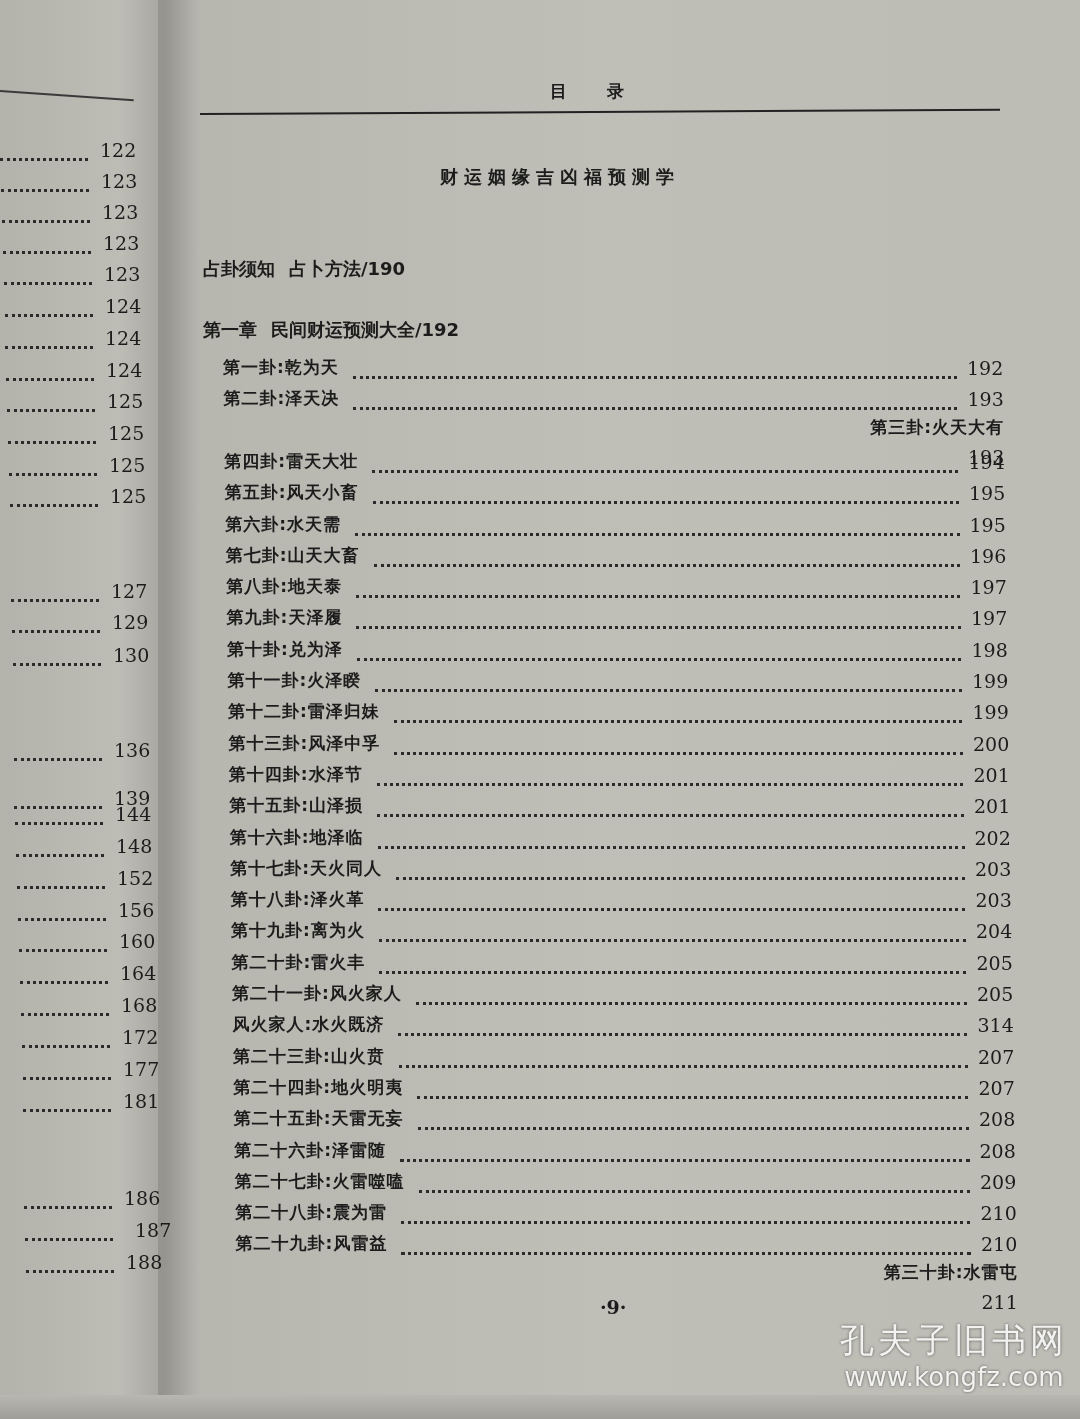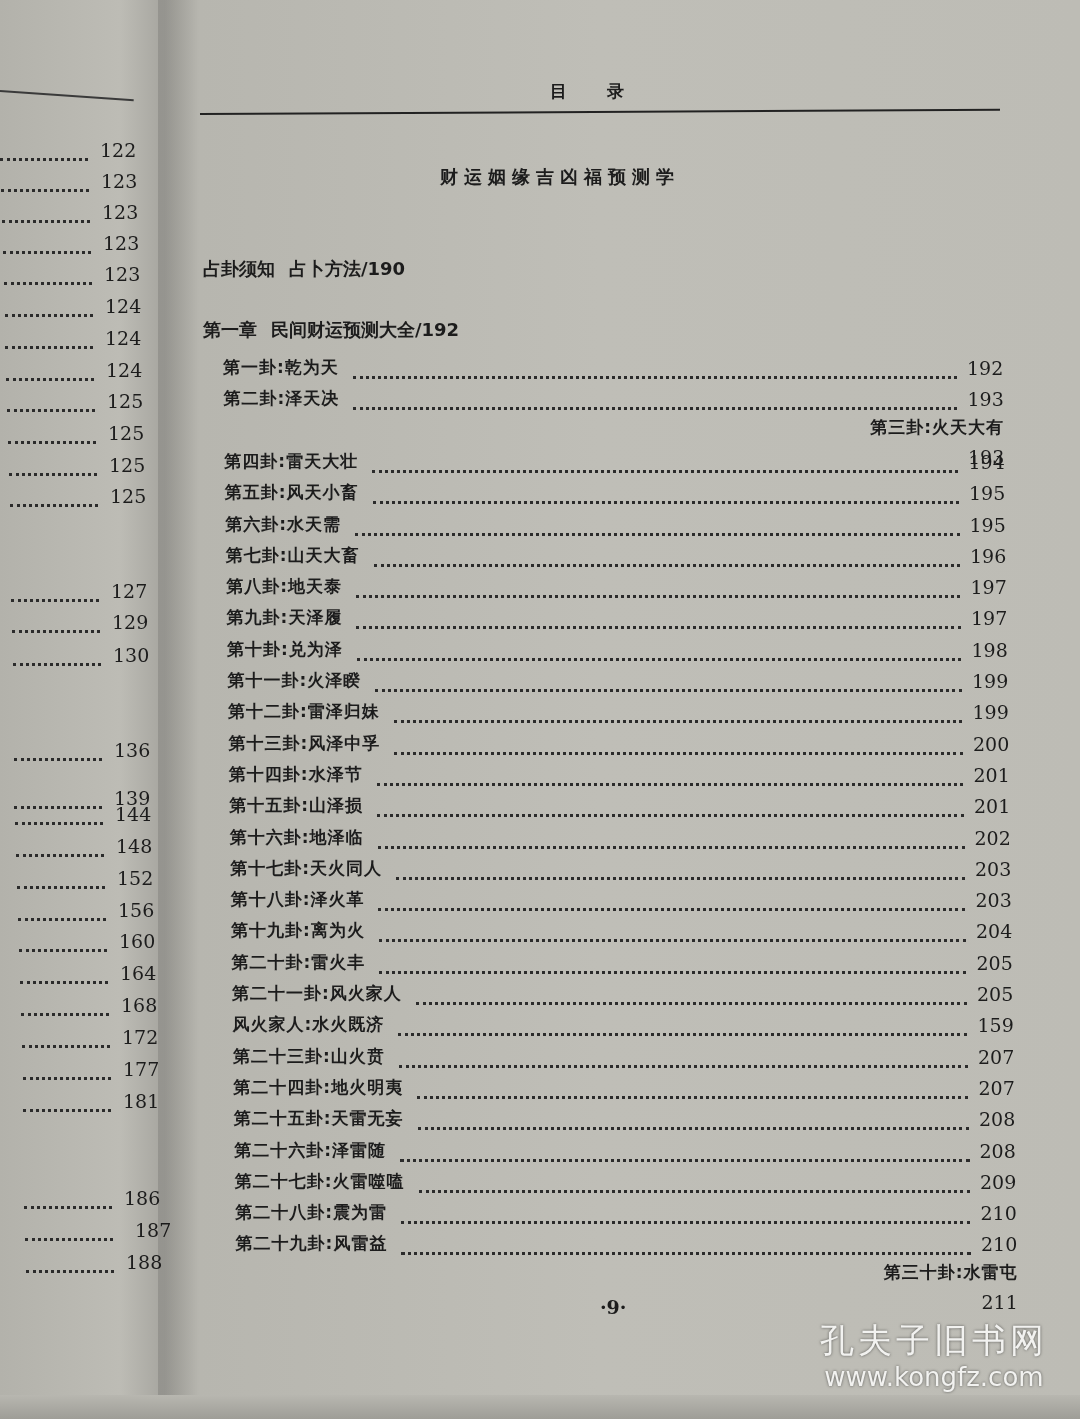--- a/index.html
+++ b/index.html
@@ -59,21 +59,21 @@
     font-family:"DejaVu Sans", sans-serif; letter-spacing:1px;
   }
   .toc-row .dots {
     flex:1; border-bottom:3px dotted #2b2b2b; height:0; margin:4px 10px 0 14px;
   }
   .toc-row .pg { font-size:19px; width:36px; text-align:left; }
   .folio {
     position:absolute; left:405px; top:1296px; font-size:19px; font-weight:bold;
   }
   .watermark {
-    position:absolute; left:820px; top:1318px; color:#f2f2f0;
+    position:absolute; left:840px; top:1318px; color:#f2f2f0;
     text-shadow:0 0 3px rgba(0,0,0,0.55);
     font-family:"DejaVu Sans", sans-serif; text-align:center;
   }
   .watermark .wm-cn { font-size:34px; letter-spacing:4px; display:block; }
   .watermark .wm-url { font-size:26px; display:block; margin-top:-2px; }
   .bottom-edge {
     position:absolute; left:0; top:1395px; width:1080px; height:24px;
     background:linear-gradient(180deg, #b8b7b0, #9e9d97);
   }
 </style>
@@ -324,21 +324,21 @@
           <span class="pg">205</span>
         </div>
         <div class="toc-row" style="top: 979px; left: 37px; width: 781px;">
           <span class="label">第二十一卦:风火家人</span>
           <span class="dots"></span>
           <span class="pg">205</span>
         </div>
         <div class="toc-row" style="top: 1010.3px; left: 37.45px; width: 781.05px;">
           <span class="label">风火家人:水火既济</span>
           <span class="dots"></span>
-          <span class="pg">159</span>
+          <span class="pg">314</span>
         </div>
         <div class="toc-row" style="top: 1041.6px; left: 37.9px; width: 781.1px;">
           <span class="label">第二十三卦:山火贲</span>
           <span class="dots"></span>
           <span class="pg">207</span>
         </div>
         <div class="toc-row" style="top: 1072.9px; left: 38.35px; width: 781.15px;">
           <span class="label">第二十四卦:地火明夷</span>
           <span class="dots"></span>
           <span class="pg">207</span>

